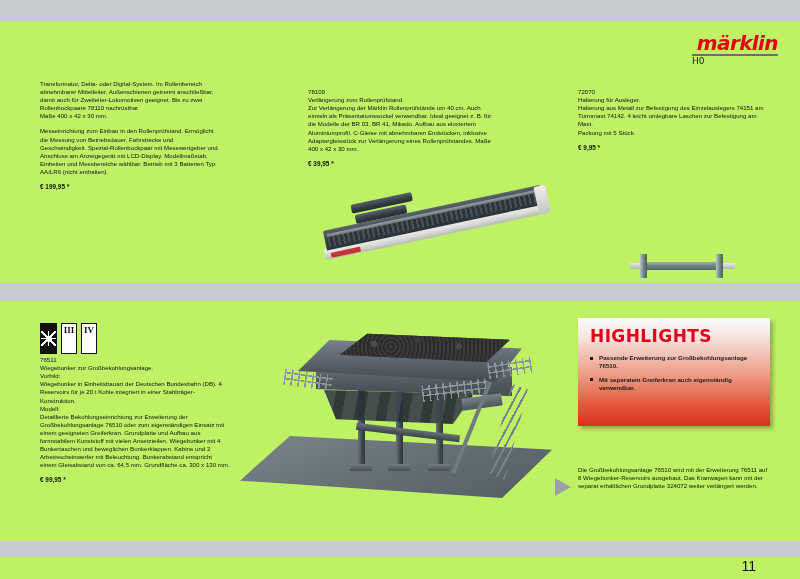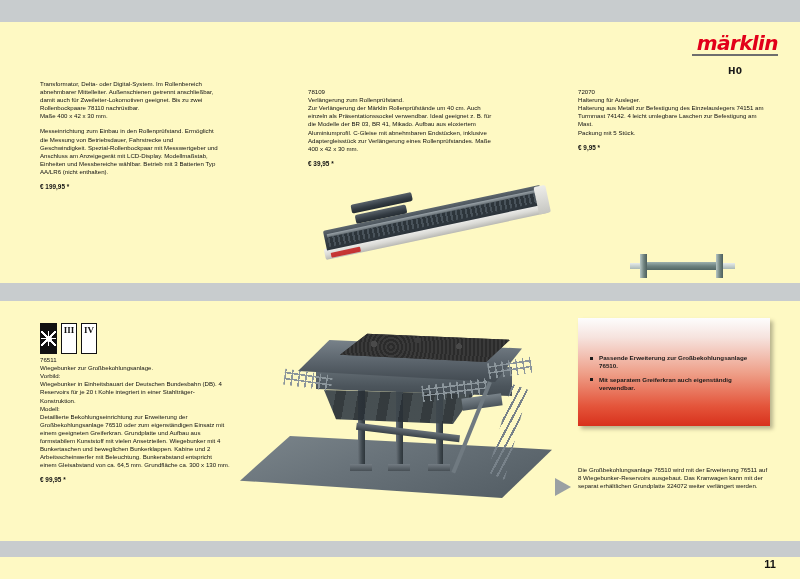--- a/index.html
+++ b/index.html
@@ -1,39 +1,39 @@
 <!DOCTYPE html>
 <html><head>
 <meta charset="utf-8">
 <style>
   html,body{margin:0;padding:0;background:#ffffff;}
   body{
     width:800px;height:579px;overflow:hidden;position:relative;
     font-family:"Liberation Sans","DejaVu Sans",sans-serif;
     color:#111;
   }
-  .page{position:absolute;inset:0;background:#fef9c3;padding-left:18px;}
+  .page{position:absolute;inset:0;background:#bef264;padding-left:18px;}
 
   
   .band{position:absolute;left:0;width:800px;background:#c8ccce;}
   .band-top{top:0;height:22px;}
   .band-mid{top:283px;height:18px;}
   .band-bottom{top:541px;height:16px;}
 
   
   .logo{position:absolute;right:22px;top:33px;width:86px;height:30px;}
   .logo .word{
     font-family:"DejaVu Sans",sans-serif;font-weight:bold;font-style:italic;
     font-size:20px;color:#e2001a;letter-spacing:-0.6px;line-height:20px;
     text-align:right;
   }
   .logo .rule{height:2px;background:#6e6e6e;margin-top:1px;}
   .logo .ho{
-    font-family:"DejaVu Sans",sans-serif;font-weight:bold;font-size:9px;
-    color:#1a1a1a;text-align:center;line-height:9px;margin-top:11px;
+    font-family:"DejaVu Sans",sans-serif;font-weight:normal;font-size:9px;
+    color:#1a1a1a;text-align:left;line-height:9px;margin-top:1px;
   }
 
   
   .col{position:absolute;font-size:6.1px;line-height:8.1px;letter-spacing:0.01px;}
   .col p{margin:0 0 7px 0;}
   .price{font-weight:bold;font-size:6.4px;margin-top:2px;}
 
   .c1{left:40px;top:80px;width:178px;}
   .c2{left:308px;top:80px;width:186px;}
   .c3{left:578px;top:80px;width:186px;}
@@ -85,22 +85,22 @@
 
   
   .arrow{
     position:absolute;left:555px;top:478px;width:0;height:0;
     border-top:9px solid transparent;border-bottom:9px solid transparent;
     border-left:16px solid #9aa0a3;
   }
 
   
   .pageno{
-    position:absolute;right:24px;top:558px;
-    font-size:11px;font-weight:bold;color:#111;
+    position:absolute;right:44px;top:558px;
+    font-size:14px;font-weight:normal;color:#111;
   }
 
   
   
   .img78109{position:absolute;left:318px;top:196px;width:240px;height:92px;}
   .ext-long{
     position:absolute;left:8px;top:18px;width:228px;height:46px;
     transform:rotate(-12deg);transform-origin:left bottom;
   }
   .ext-base{
@@ -312,20 +312,21 @@
     <div class="coal"></div>
     <div class="railing left"></div>
     <div class="railing mid"></div>
     <div class="railing right"></div>
     <div class="landing"></div>
     <div class="stairs"></div>
     <div class="stair-rail"></div>
   </div>
 
   <div class="hl">
+    <div class="hl-title">HIGHLIGHTS</div>
     <div class="hl-list">
       <div class="hl-item">Passende Erweiterung zur Großbekohlungsanlage 76510.</div>
       <div class="hl-item">Mit separatem Greiferkran auch eigenständig verwendbar.</div>
     </div>
   </div>
 
   <div class="arrow"></div>
 
   <div class="col c3b">
     <p>Die Großbekohlungsanlage 76510 wird mit der Erweiterung 76511 auf 8 Wiegebunker-Reservoirs ausgebaut. Das Kranwagen kann mit der separat erhältlichen Grundplatte 324072 weiter verlängert werden.</p>

